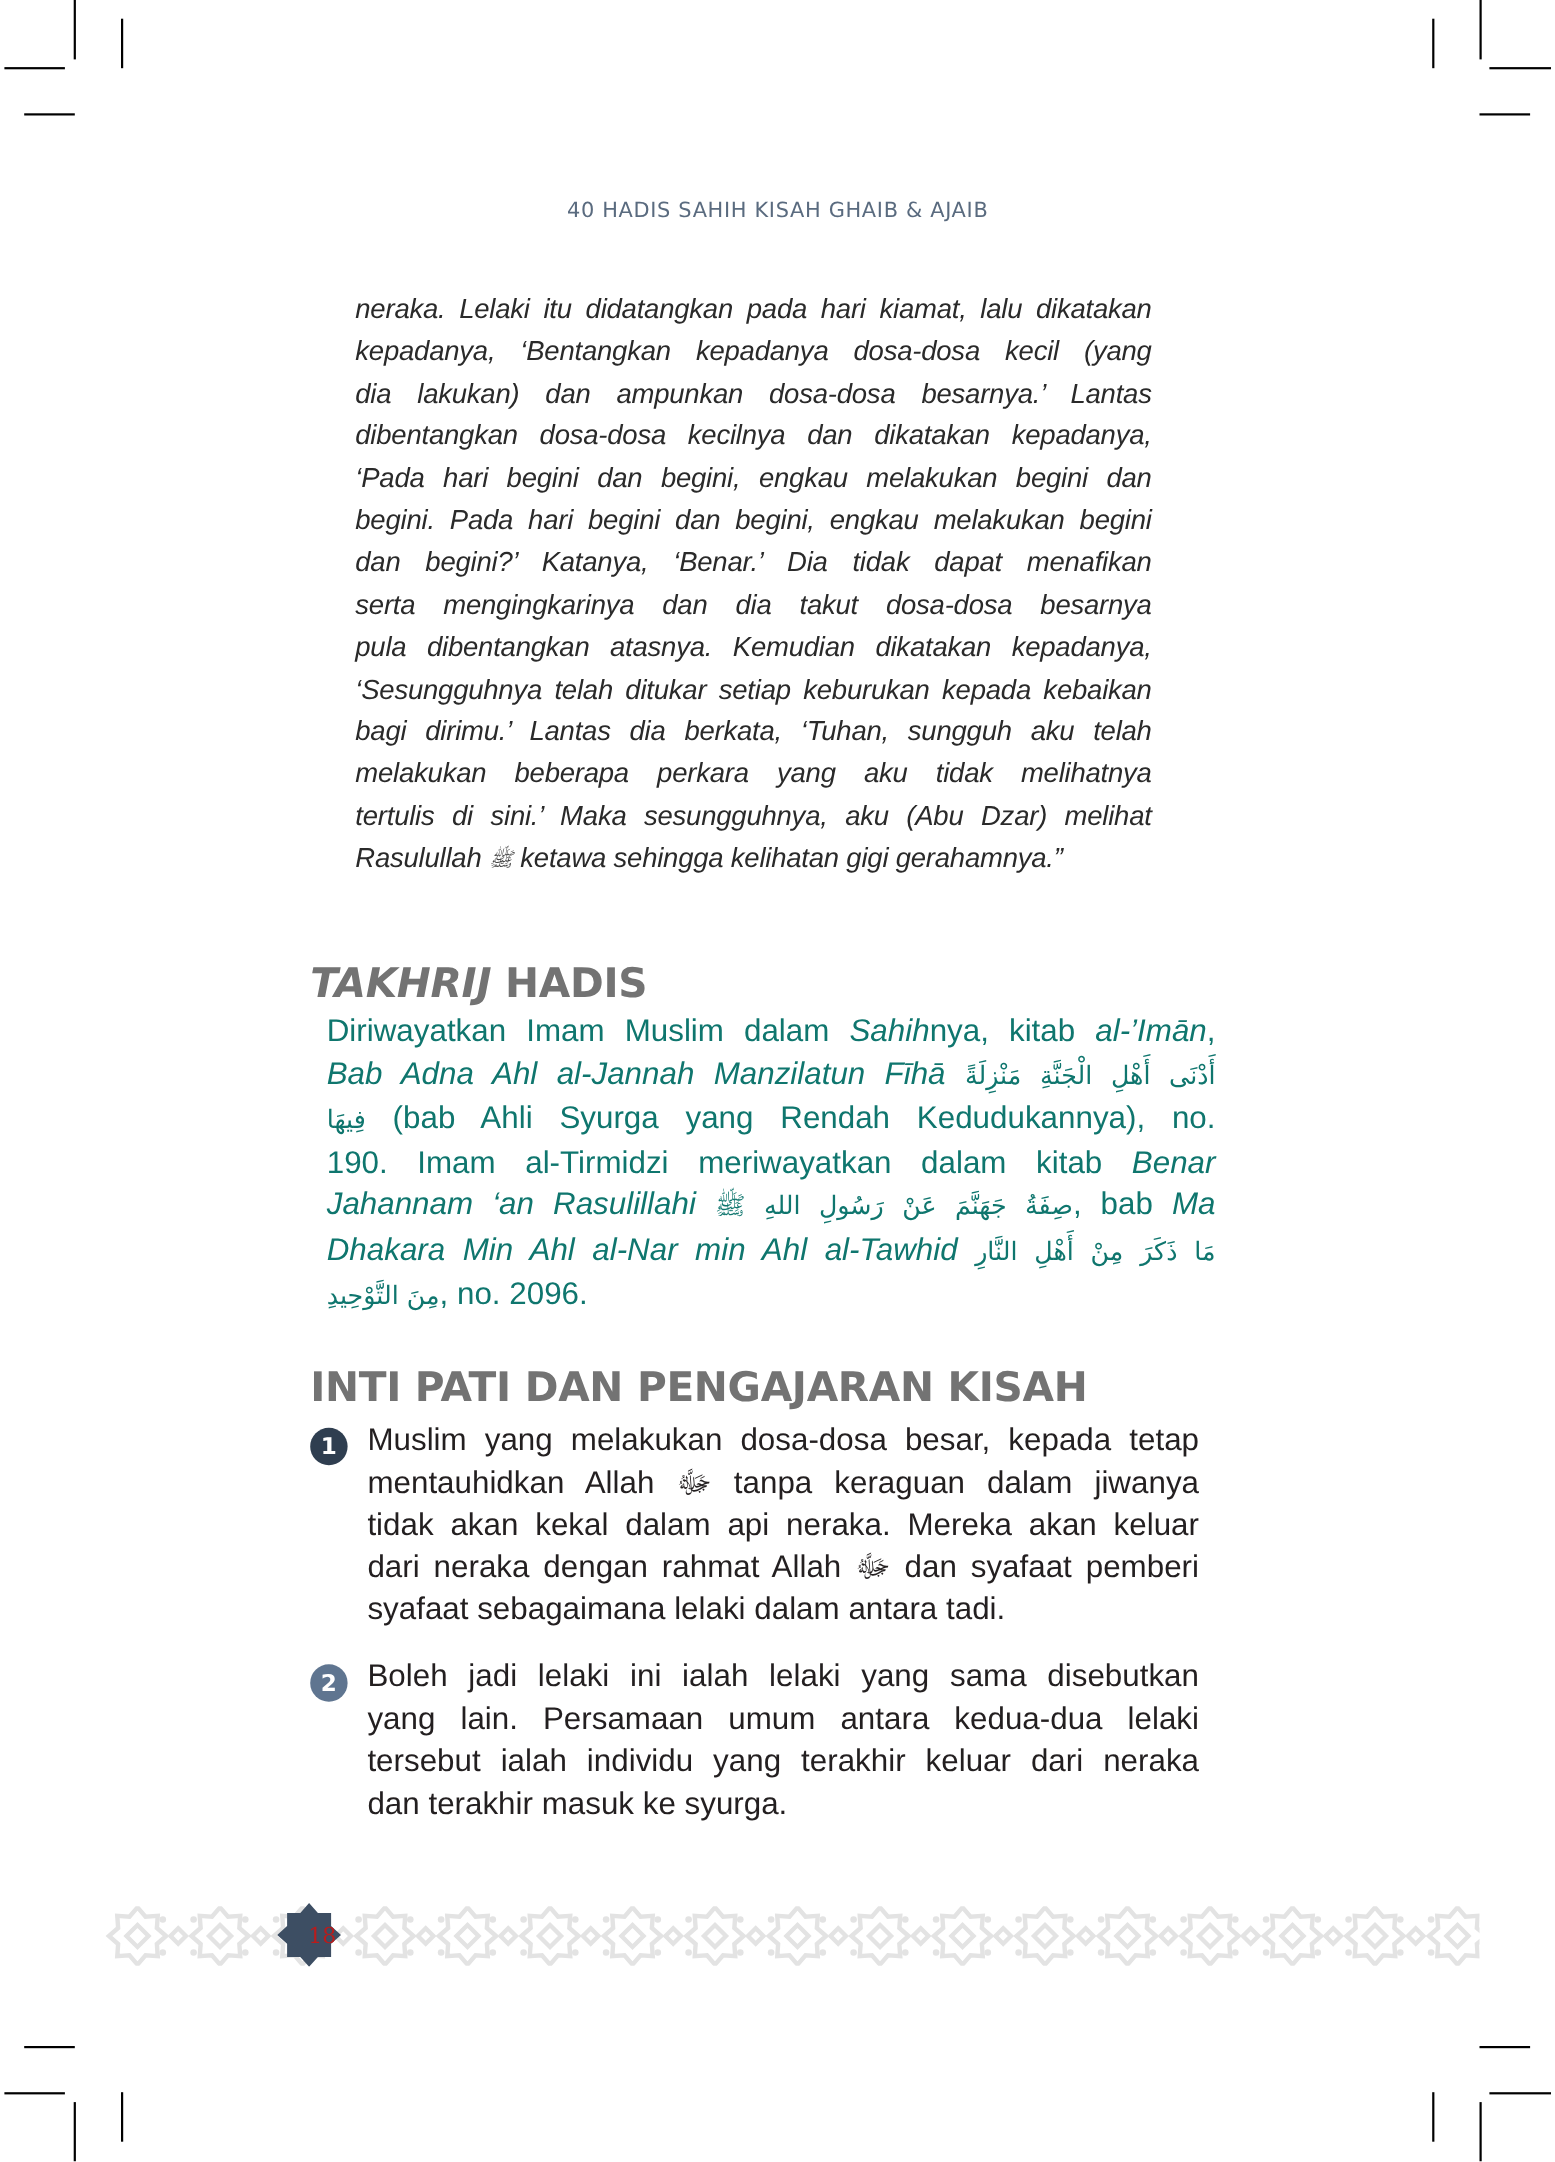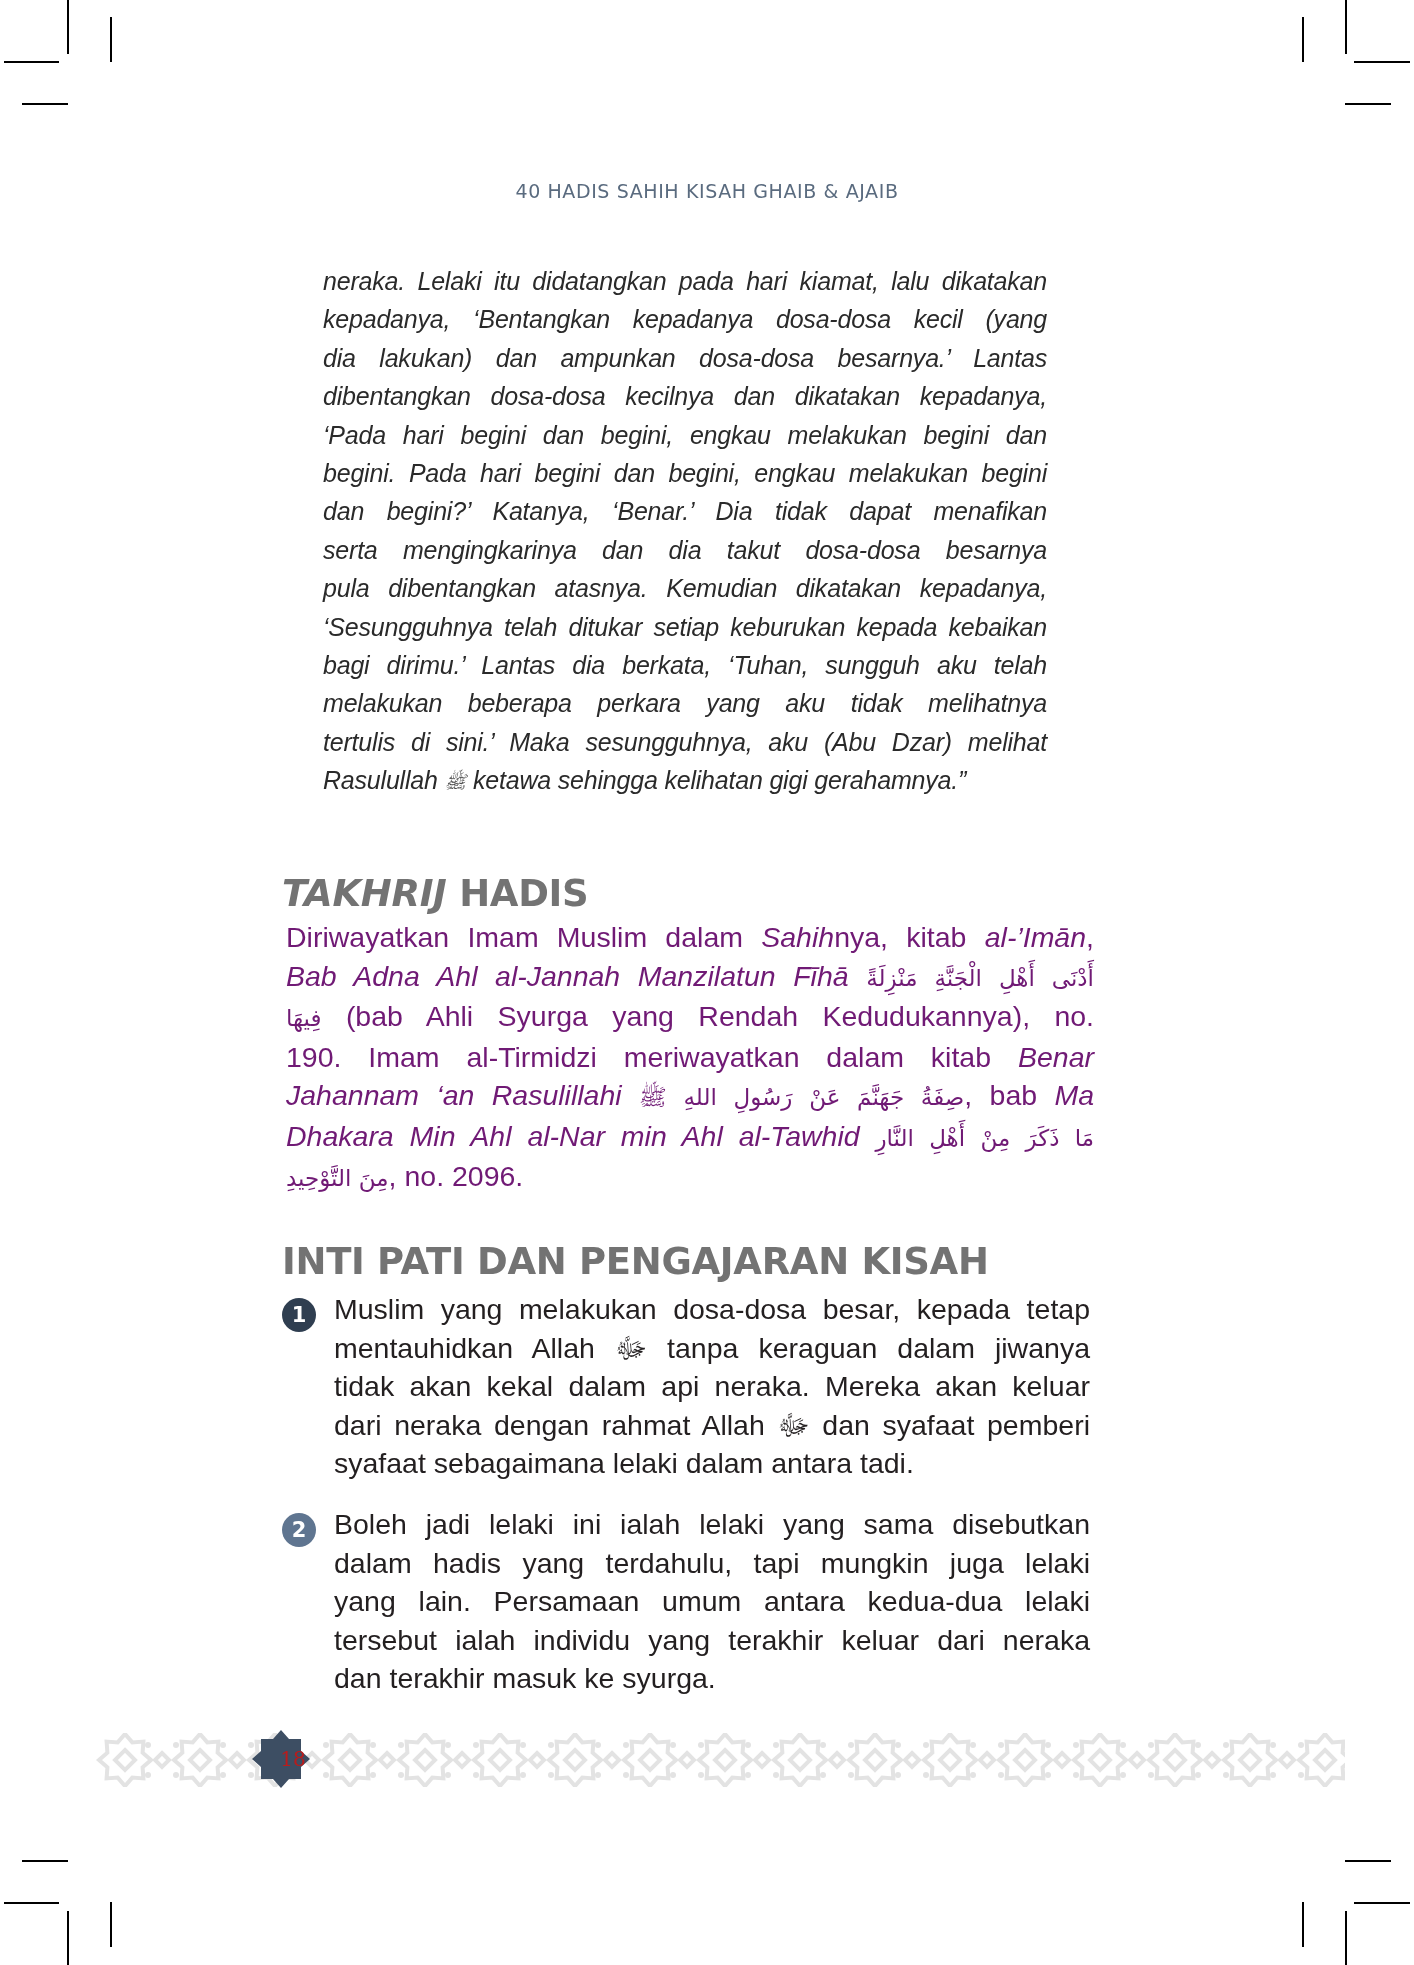--- a/index.html
+++ b/index.html
@@ -18,22 +18,22 @@
       font-family: "Liberation Sans", sans-serif; font-style: italic; font-size: 25px;
       line-height: 38.4px; color: #2a2a2a; text-align: justify; text-align-last: left;
       letter-spacing: -0.2px; }
     .quote .line { display: block; text-align: justify; text-align-last: justify; white-space: nowrap; }
     .quote .line.last { text-align-last: left; }
 
     .section-heading { position: absolute; left: 282px; font-family: "DejaVu Sans", sans-serif;
       font-weight: bold; font-size: 37px; color: #737373; letter-spacing: -0.3px; }
     .section-heading em { font-style: italic; }
 
-    .takhrij-body { position: absolute; left: 286px; top: 918px; width: 808px;
-      font-size: 28.5px; line-height: 38.5px; color: #701a75; }
+    .takhrij-body { position: absolute; left: 297px; top: 918px; width: 808px;
+      font-size: 28.5px; line-height: 38.5px; color: #0f766e; }
     .takhrij-body .line { display: block; white-space: nowrap; text-align: justify; text-align-last: justify; }
     .takhrij-body .line.last { text-align-last: left; }
     .arabic { font-family: "DejaVu Sans", sans-serif; font-size: 23px; direction: rtl; unicode-bidi: embed; }
 
     .lesson { position: absolute; left: 282px; width: 808px; }
     .lesson .bullet { position: absolute; left: 0; top: 8px; width: 34px; height: 34px; border-radius: 50%;
       color: #ffffff; font-family: "DejaVu Sans", sans-serif; font-weight: bold; font-size: 21px;
       text-align: center; line-height: 34px; }
     .lesson .text { position: absolute; left: 52px; width: 756px; font-size: 28.5px; line-height: 38.5px; }
     .lesson .text .line { display: block; white-space: nowrap; text-align: justify; text-align-last: justify; }
@@ -117,21 +117,20 @@
       <span class="line">tidak akan kekal dalam api neraka. Mereka akan keluar</span>
       <span class="line">dari neraka dengan rahmat Allah ﷻ dan syafaat pemberi</span>
       <span class="line last">syafaat sebagaimana lelaki dalam antara tadi.</span>
     </div>
 </div>
 
 <div class="lesson" style="top:1505px;">
   <div class="bullet" id="bullet-1" style="background: rgb(95, 117, 144);">2</div>
   <div class="text" id="lesson-1">
       <span class="line">Boleh jadi lelaki ini ialah lelaki yang sama disebutkan</span>
-      <span class="line">dalam hadis yang terdahulu, tapi mungkin juga lelaki</span>
       <span class="line">yang lain. Persamaan umum antara kedua-dua lelaki</span>
       <span class="line">tersebut ialah individu yang terakhir keluar dari neraka</span>
       <span class="line last">dan terakhir masuk ke syurga.</span>
     </div>
 </div>
 
 <svg class="ornament" viewBox="0 0 1260 54" id="ornament">
     <g fill="none" stroke="#e3e3e3" stroke-width="4">
       <polygon points="40.0,1.0 47.3,9.4 58.4,8.6 57.6,19.7 66.0,27.0 57.6,34.3 58.4,45.4 47.3,44.6 40.0,53.0 32.7,44.6 21.6,45.4 22.4,34.3 14.0,27.0 22.4,19.7 21.6,8.6 32.7,9.4"></polygon>
       <polygon points="40,17 50,27 40,37 30,27"></polygon>

